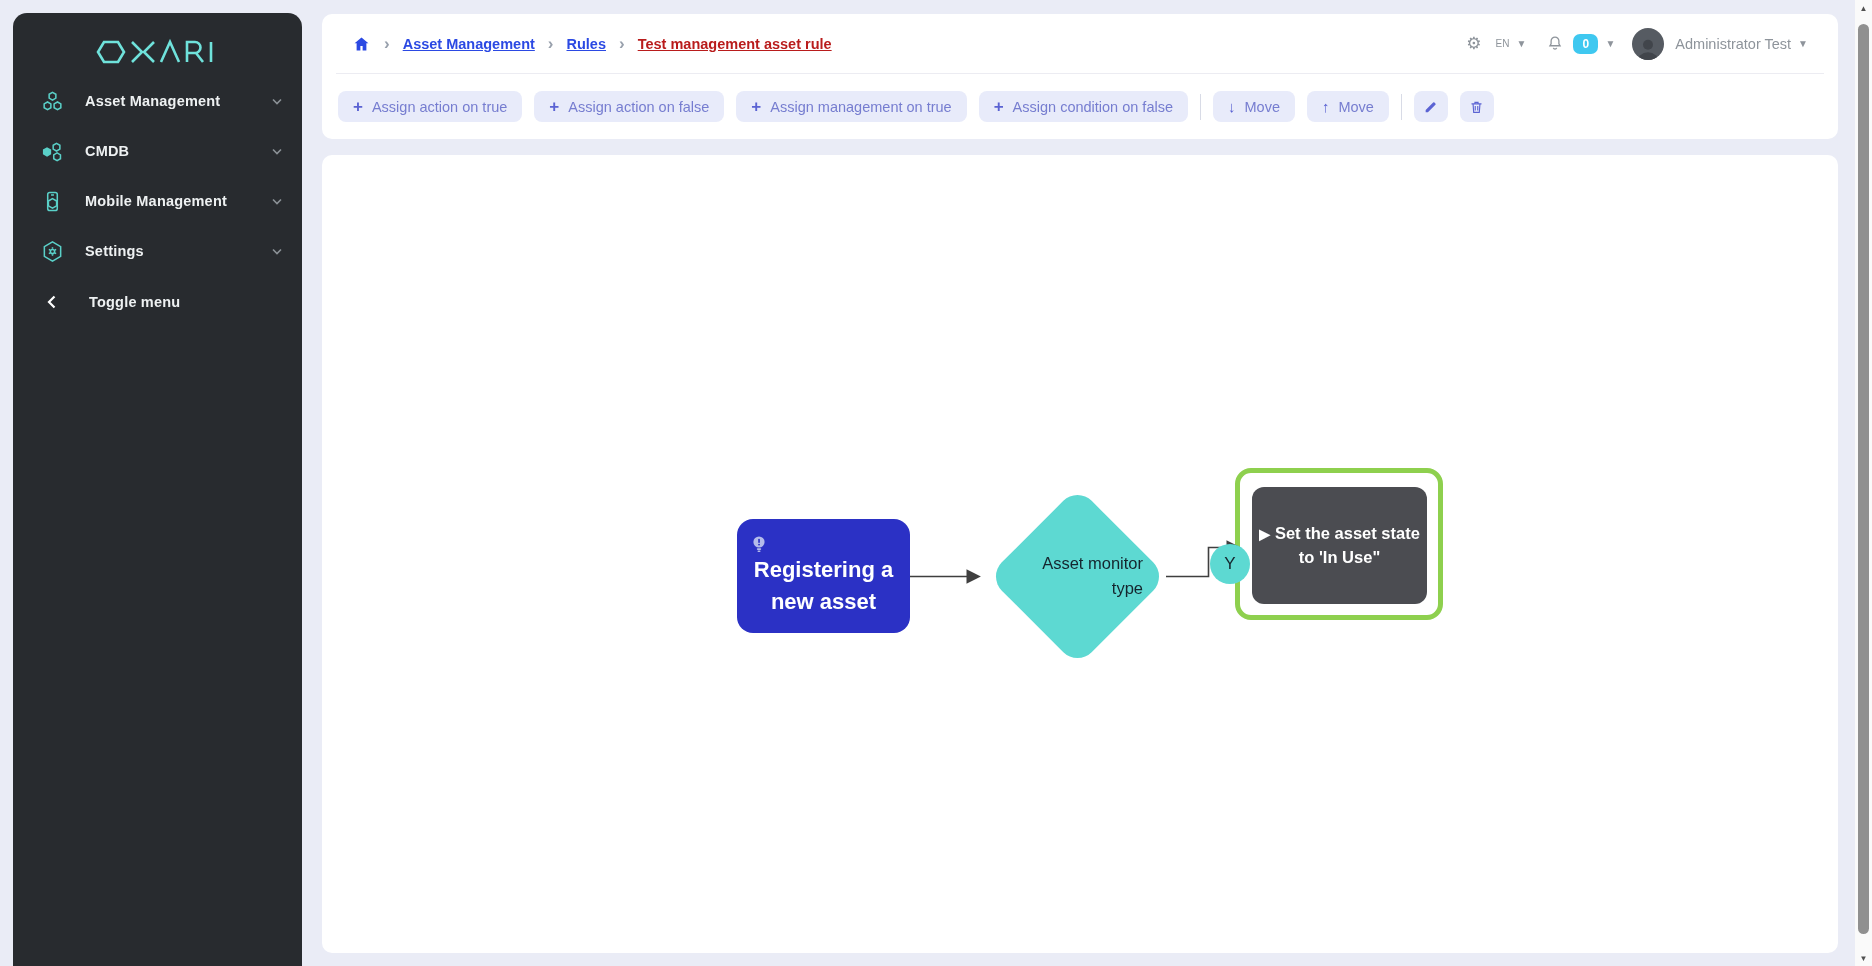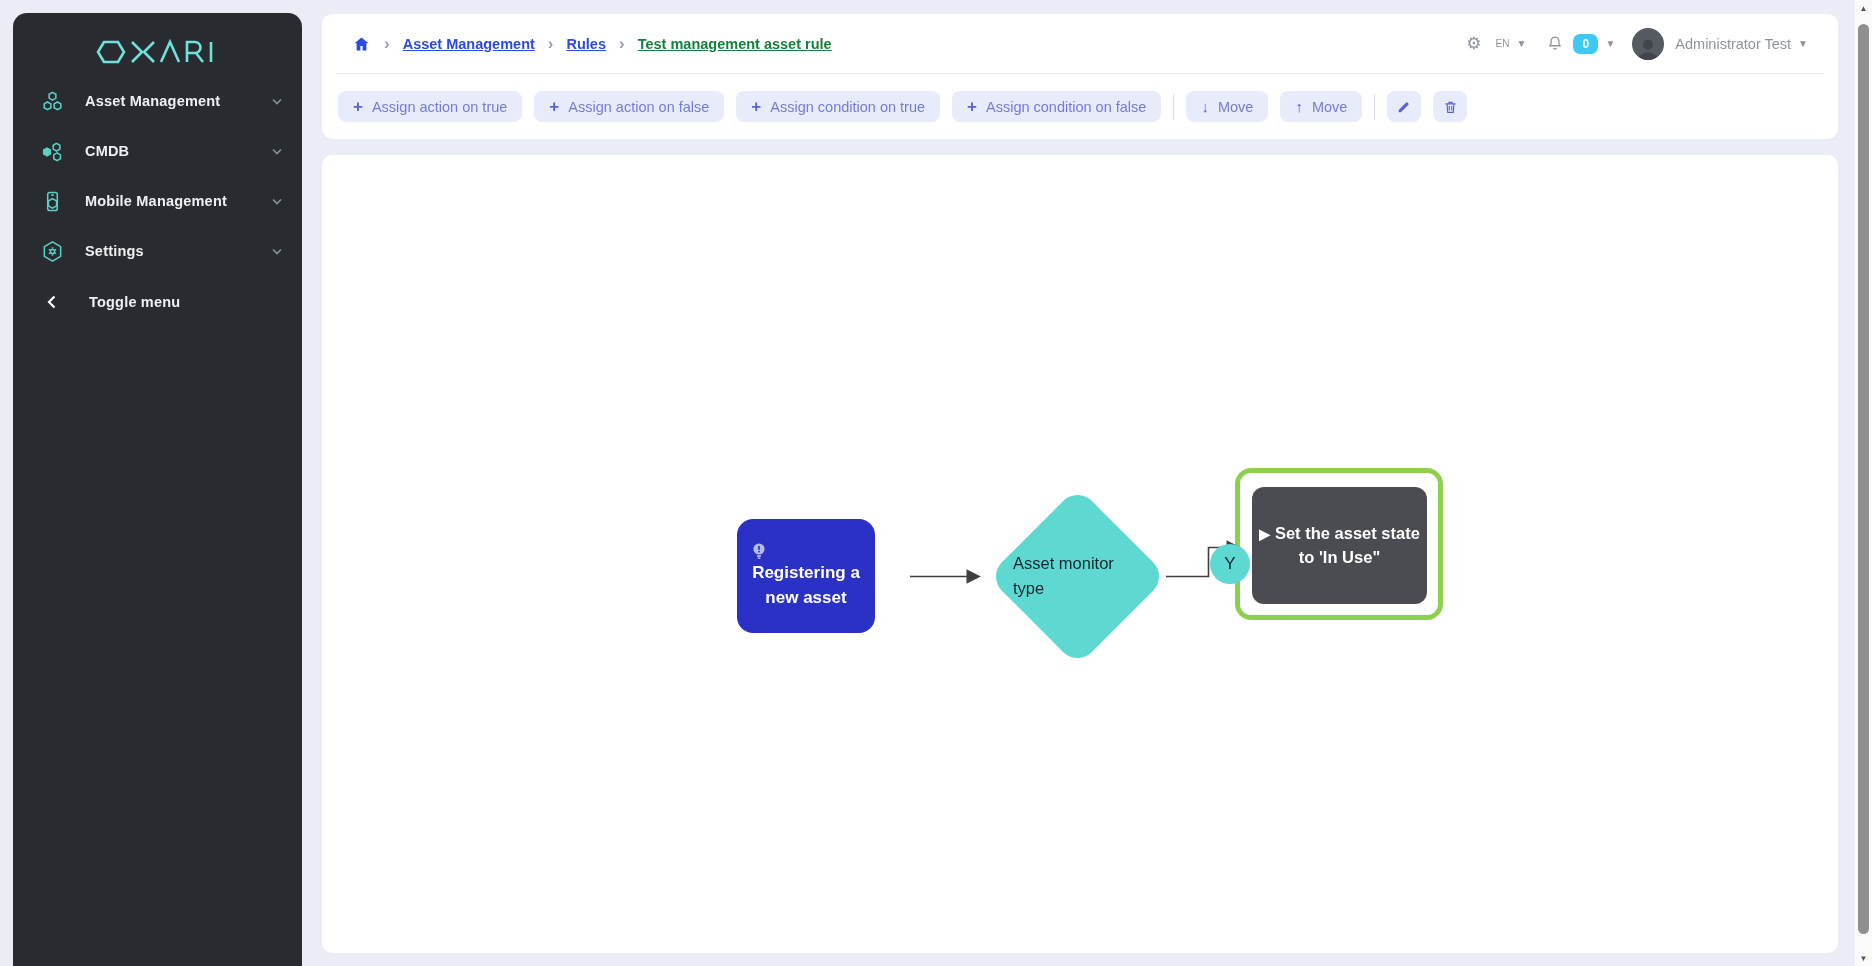--- a/index.html
+++ b/index.html
@@ -15,21 +15,21 @@
   .nav-label { color:#eef1f2; font-size:14.5px; font-weight:700; margin-left:20px; letter-spacing:.2px; }
   .nav-caret { margin-left:auto; display:flex; }
   .toggle-item { margin-top:1px; }
   .toggle-item .nav-label { margin-left:24px; }
 
   
   .topcard { position:absolute; left:322px; top:14px; width:1516px; height:125px; background:#fff; border-radius:10px; z-index:2; }
   .crumb-row { height:59px; display:flex; align-items:center; padding:0 30px 0 30px; }
   .crumb-sep { color:#98a0ac; font-size:17px; font-weight:700; margin:0 13px; }
   .crumb-link { color:#2b49e3; font-size:14.5px; font-weight:700; text-decoration:underline; cursor:pointer; }
-  .crumb-current { color:#15803d; font-size:14.5px; font-weight:700; text-decoration:underline; cursor:pointer; }
+  .crumb-current { color:#b91c1c; font-size:14.5px; font-weight:700; text-decoration:underline; cursor:pointer; }
   .home-btn { display:flex; align-items:center; cursor:pointer; }
   .hdr-divider { height:1px; background:#ececf2; margin:0 14px; }
 
   .userbar { margin-left:auto; display:flex; align-items:center; color:#8e949b; }
   .gear-btn { font-size:17px; color:#8e949b; cursor:pointer; line-height:1; }
   .lang { font-size:10px; margin-left:14px; cursor:pointer; }
   .caret { font-size:10px; color:#8e949b; margin-left:7px; }
   .bell-btn { margin-left:20px; cursor:pointer; display:flex; }
   .badge { background:#3fc8f0; color:#fff; font-size:12px; font-weight:700; border-radius:7px;
            min-width:25px; height:20px; display:flex; align-items:center; justify-content:center; margin-left:9px; }
@@ -44,27 +44,27 @@
           color:#767dd0; font-size:14.5px; font-family:"Liberation Sans", sans-serif; }
   .tbtn .plus { color:#5b63d3; font-size:17px; font-weight:700; line-height:1; }
   .tbtn .mv { color:#5b63d3; font-size:15px; font-weight:700; line-height:1; }
   .ibtn { background:#e8ebfa; border:none; border-radius:8px; width:34px; height:31px;
           display:flex; align-items:center; justify-content:center; cursor:pointer; }
   .vdiv { width:1px; height:26px; background:#d8dbe6; }
 
   
   .canvas { position:absolute; left:322px; top:155px; width:1516px; height:798px; background:#fff; border-radius:10px; z-index:2; }
   .flow-svg { position:absolute; left:0; top:0; width:1516px; height:798px; z-index:3; pointer-events:none; }
-  .node-blue { position:absolute; left:415px; top:364px; width:138px; height:114px; background:#2b31c5;
+  .node-blue { position:absolute; left:415px; top:364px; width:173px; height:114px; background:#2b31c5;
                border-radius:16px; color:#fff; display:flex; align-items:center; justify-content:center;
-               text-align:center; font-size:17px; font-weight:600; padding:0 13px; line-height:1.45; z-index:2; cursor:pointer; }
+               text-align:center; font-size:22px; font-weight:600; padding:0 13px; line-height:1.45; z-index:2; cursor:pointer; }
   .bulb { vertical-align:-3px; margin-right:4px; }
   .diamond { position:absolute; left:692px; top:358px; width:127px; height:127px; background:#5dd9d2;
              border-radius:20px; transform:rotate(45deg); z-index:2; cursor:pointer; }
-  .diamond-label { position:absolute; left:691px; top:396px; width:130px; text-align:left; color:#15262e;
+  .diamond-label { position:absolute; left:691px; top:396px; width:130px; text-align:right; color:#15262e;
                    font-size:16.5px; font-weight:500; line-height:1.5; z-index:3; pointer-events:none; }
   .y-badge { position:absolute; left:888px; top:389px; width:40px; height:40px; border-radius:50%;
              background:#5dd9d2; color:#15262e; display:flex; align-items:center; justify-content:center;
              font-size:17px; font-weight:500; z-index:4; }
   .sel-box { position:absolute; left:913px; top:313px; width:208px; height:152px;
              border:5px solid #8ed04e; border-radius:16px; background:#fff; z-index:2; }
   .node-dark { position:absolute; left:930px; top:332px; width:175px; height:117px; background:#4b4c51;
                border-radius:12px; color:#fff; display:flex; align-items:center; justify-content:center;
                text-align:center; font-size:16.5px; font-weight:600; padding:0 3px; line-height:1.45; z-index:2; cursor:pointer; }
   .play { font-size:14px; margin-right:5px; vertical-align:0; }
@@ -207,21 +207,21 @@
       <button class="tbtn">
         <span class="plus">+</span>
         <span>Assign action on true</span>
       </button>
       <button class="tbtn">
         <span class="plus">+</span>
         <span>Assign action on false</span>
       </button>
       <button class="tbtn">
         <span class="plus">+</span>
-        <span>Assign condition on true</span>
+        <span>Assign management on true</span>
       </button>
       <button class="tbtn">
         <span class="plus">+</span>
         <span>Assign condition on false</span>
       </button>
       <div class="vdiv"></div>
       <button class="tbtn">
         <span class="mv">↓</span>
         <span>Move</span>
       </button>

